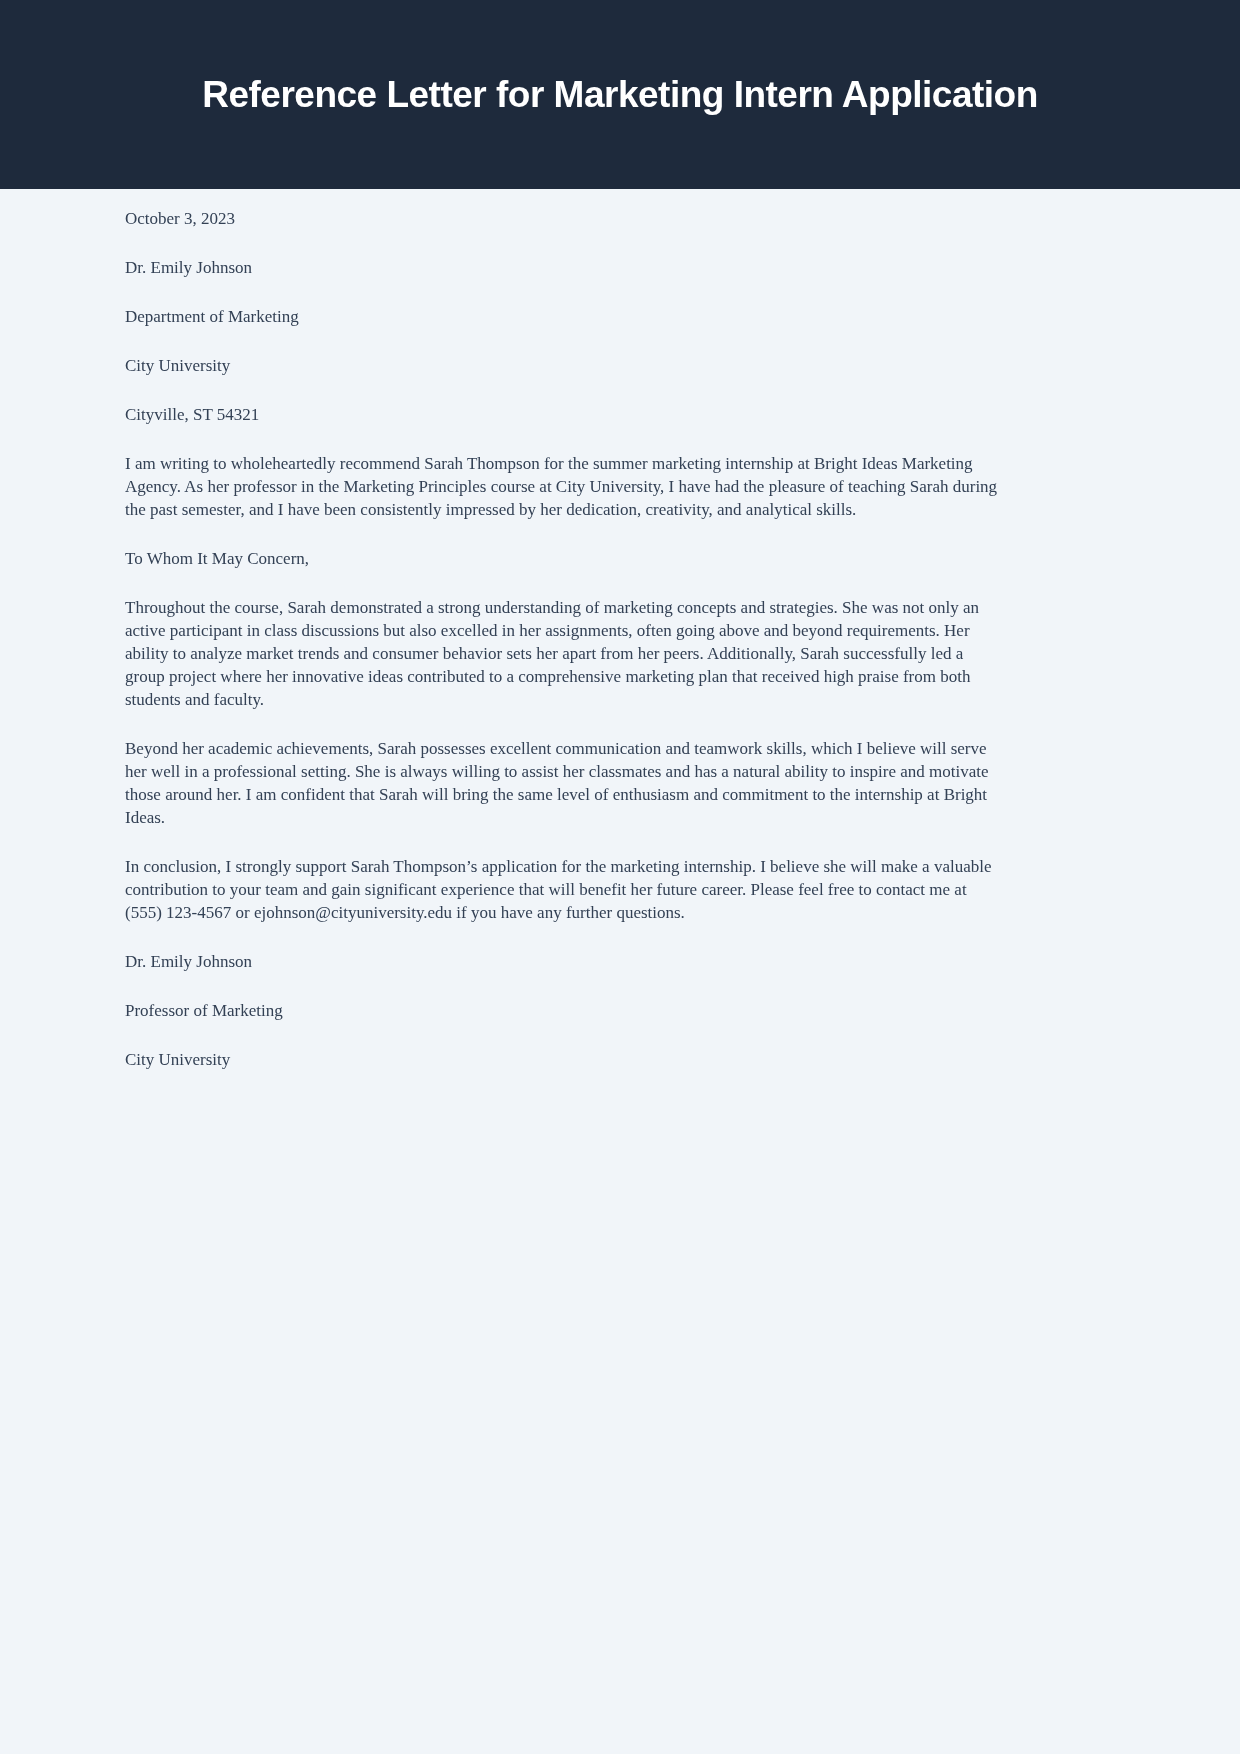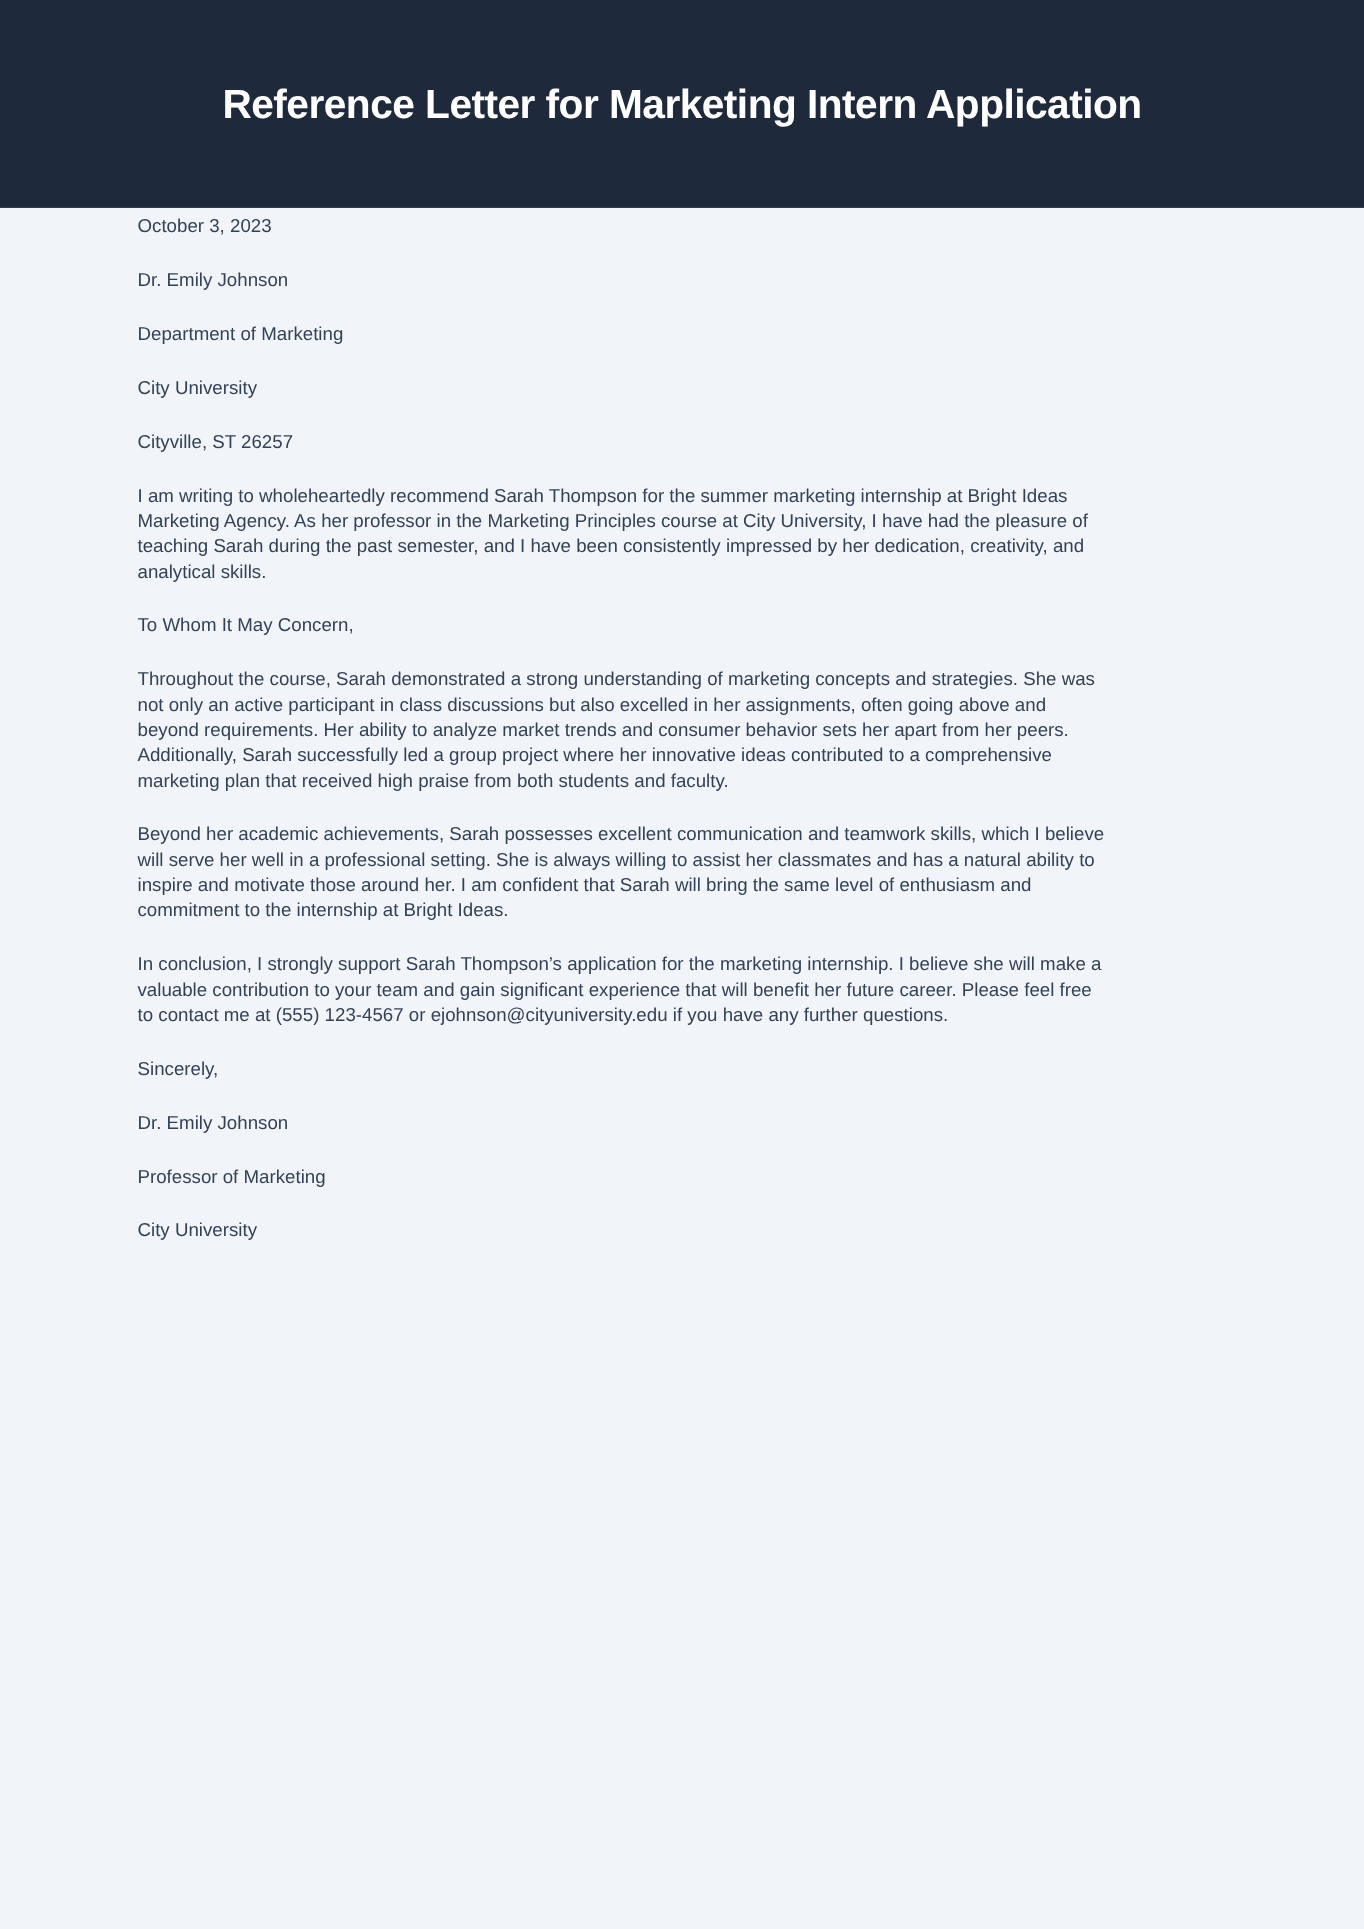--- a/index.html
+++ b/index.html
@@ -24,49 +24,49 @@
   .header h1 {
     margin: 0;
     color: #ffffff;
     font-size: 37px;
     font-weight: bold;
     letter-spacing: -0.5px;
     text-align: center;
     white-space: nowrap;
   }
   .content {
-    padding: 5px 0 0 125px;
+    padding: 18px 0 0 125px;
     width: 880px;
     font-size: 17px;
     line-height: 23px;
+    font-family: Liberation Serif, serif;
   }
   .content p {
     margin: 0 0 26px 0;
   }
 </style>
 </head>
 <body>
 
 <header class="header">
   <h1>Reference Letter for Marketing Intern Application</h1>
 </header>
 
 <main class="content">
   <p>October 3, 2023</p>
 
   <p>Dr. Emily Johnson</p>
   <p>Department of Marketing</p>
   <p>City University</p>
-  <p>Cityville, ST 26257</p>
+  <p>Cityville, ST 54321</p>
 
   <p>I am writing to wholeheartedly recommend Sarah Thompson for the summer marketing internship at Bright Ideas Marketing Agency. As her professor in the Marketing Principles course at City University, I have had the pleasure of teaching Sarah during the past semester, and I have been consistently impressed by her dedication, creativity, and analytical skills.</p>
 
   <p>To Whom It May Concern,</p>
   <p>Throughout the course, Sarah demonstrated a strong understanding of marketing concepts and strategies. She was not only an active participant in class discussions but also excelled in her assignments, often going above and beyond requirements. Her ability to analyze market trends and consumer behavior sets her apart from her peers. Additionally, Sarah successfully led a group project where her innovative ideas contributed to a comprehensive marketing plan that received high praise from both students and faculty.</p>
   <p>Beyond her academic achievements, Sarah possesses excellent communication and teamwork skills, which I believe will serve her well in a professional setting. She is always willing to assist her classmates and has a natural ability to inspire and motivate those around her. I am confident that Sarah will bring the same level of enthusiasm and commitment to the internship at Bright Ideas.</p>
   <p>In conclusion, I strongly support Sarah Thompson’s application for the marketing internship. I believe she will make a valuable contribution to your team and gain significant experience that will benefit her future career. Please feel free to contact me at (555) 123-4567 or ejohnson@cityuniversity.edu if you have any further questions.</p>
 
-  <p>Sincerely,</p>
 
   <p>Dr. Emily Johnson</p>
   <p>Professor of Marketing</p>
   <p>City University</p>
 </main>
 
 </body></html>

